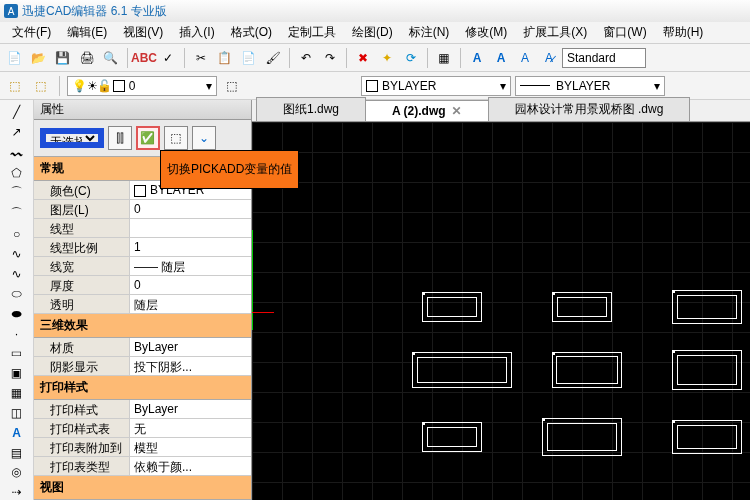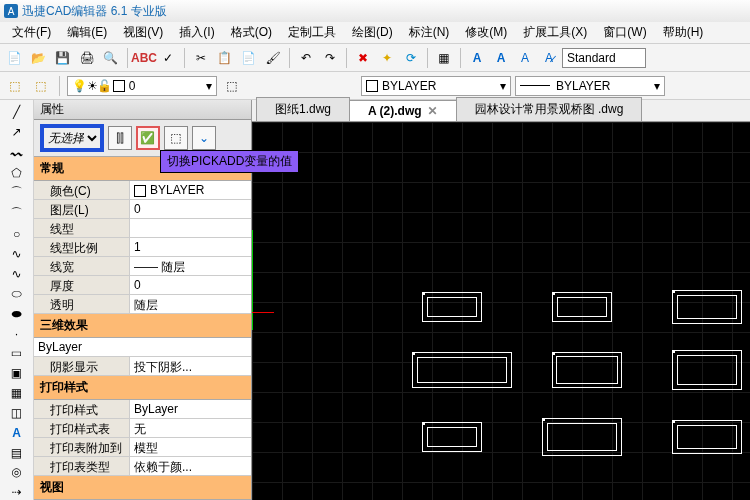--- a/index.html
+++ b/index.html
@@ -12,36 +12,36 @@
 .tbtn { width: 22px; height: 22px; display: inline-flex; align-items: center; justify-content: center; cursor: pointer; }
 .tsep { width: 1px; height: 20px; background: #c0c0c0; margin: 0 3px; }
 .toolbar2 { height: 28px; background: #f4f4f4; border-bottom: 1px solid #d0d0d0; display: flex; align-items: center; padding: 0 4px; gap: 4px; }
 .layercombo { height: 20px; border: 1px solid #a0a0a0; background: #fff; display: inline-flex; align-items: center; padding: 0 4px; }
 .main { display: flex; height: 400px; }
 .lefttools { width: 34px; background: #f4f4f4; border-right: 1px solid #d0d0d0; display: flex; flex-direction: column; align-items: center; padding-top: 4px; gap: 4px; }
 .lefttools .lt { width: 22px; height: 18px; display: flex; align-items: center; justify-content: center; cursor: pointer; }
 .proppanel { width: 218px; background: #eaeaea; border-right: 1px solid #999; display: flex; flex-direction: column; }
 .prophdr { height: 20px; background: linear-gradient(#e8e8e8,#d4d4d4); border-bottom: 1px solid #999; display: flex; align-items: center; padding: 0 6px; font-weight: normal; }
 .propfilter { height: 36px; display: flex; align-items: center; padding: 4px 6px; gap: 4px; }
-.propfilter select { height: 28px; border: 4px solid #1d4ed8; font-style: italic; }
+.propfilter select { height: 20px; border: 6px solid #1d4ed8; }
 .fbtn { width: 24px; height: 24px; border: 1px solid #888; background: #f8f8f8; display: inline-flex; align-items: center; justify-content: center; cursor: pointer; }
 .fbtn.hl { border: 2px solid #e05555; background: #fff0f0; }
 .propgrid { flex: 1; overflow: auto; background: #fff; border-top: 1px solid #aaa; }
 .pgroup { background: #fdba74; font-weight: bold; padding: 3px 6px; border-bottom: 1px solid #aaa; }
 .prow { display: flex; border-bottom: 1px solid #ccc; height: 19px; }
 .prow .pl { width: 96px; padding: 2px 4px 2px 16px; background: #eae6dd; border-right: 1px solid #ccc; }
 .prow .pv { flex: 1; padding: 2px 4px; background: #fff; }
 .swatch { display:inline-block; width:12px; height:12px; border:1px solid #000; background:#fff; vertical-align:middle; margin-right:4px;}
 .canvasarea { flex: 1; background: #000; position: relative; }
 .tabs { height: 22px; background: #f0f0f0; display: flex; align-items: end; padding: 0 4px; gap: 0; border-bottom: 1px solid #999; }
-.tab { padding: 3px 18px; background: #e4e4e4; border: 1px solid #999; border-bottom: none; margin-right: -1px; cursor: pointer; }
+.tab { padding: 3px 26px; background: #e4e4e4; border: 1px solid #999; border-bottom: none; margin-right: -1px; cursor: pointer; }
 .tab.active { background: #fff; font-weight: bold; }
 .tab .x { margin-left: 6px; color: #888; }
 .drawing { position: absolute; top: 22px; left: 0; right: 0; bottom: 0; background: #000; background-image: linear-gradient(#1a1a1a 1px, transparent 1px), linear-gradient(90deg, #1a1a1a 1px, transparent 1px); background-size: 30px 30px; }
-.tooltip { position: absolute; background: #8b5cf6; border: 1px solid #000; padding: 2px 6px; color: #000; top: 150px; left: 160px; z-index: 10; }
+.tooltip { position: absolute; background: #f97316; border: 1px solid #000; padding: 10px 6px; color: #000; top: 150px; left: 160px; z-index: 10; }
 .car { position: absolute; border: 1px solid #fff; background: transparent; }
 .car::before, .car::after { content:''; position:absolute; border:1px solid #fff; }
 .crosshair-h { position:absolute; top:190px; left:0; width:22px; height:1px; background:#e00; }
 .crosshair-v { position:absolute; top:108px; left:0; width:1px; height:100px; background:#0c0; }
 .stylebox { width: 84px; height: 20px; border: 1px solid #888; background: #fff; display: inline-flex; align-items: center; padding: 0 4px; }
 </style>
 </head>
 <body>
 
 <div class="titlebar">
@@ -184,20 +184,21 @@
       <div class="prow">
           <div class="pl">厚度</div>
           <div class="pv">0</div>
         </div>
       <div class="prow">
           <div class="pl">透明</div>
           <div class="pv">随层</div>
         </div>
       <div class="pgroup">三维效果</div>
       <div class="prow">
+          <div class="pl">材质</div>
           <div class="pv">ByLayer</div>
         </div>
       <div class="prow">
           <div class="pl">阴影显示</div>
           <div class="pv">投下阴影...</div>
         </div>
       <div class="pgroup">打印样式</div>
       <div class="prow">
           <div class="pl">打印样式</div>
           <div class="pv">ByLayer</div>

